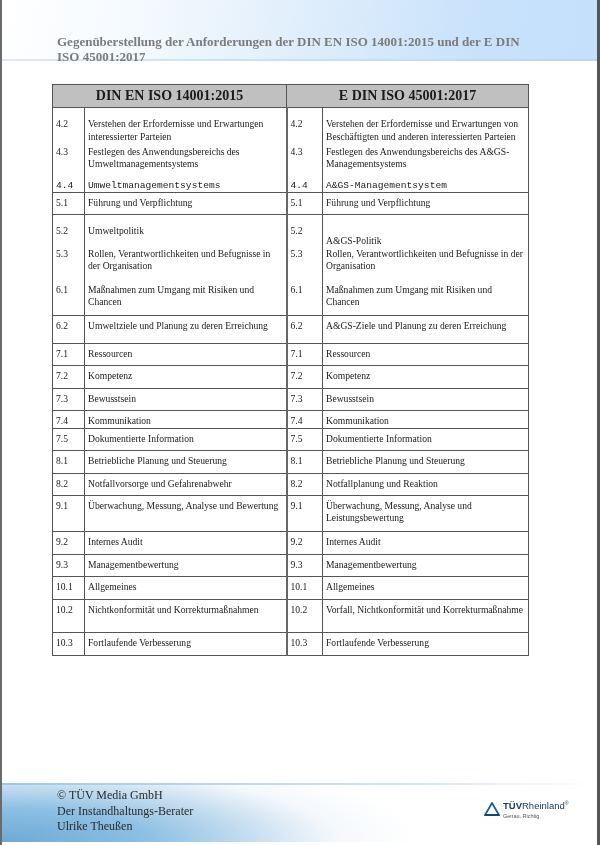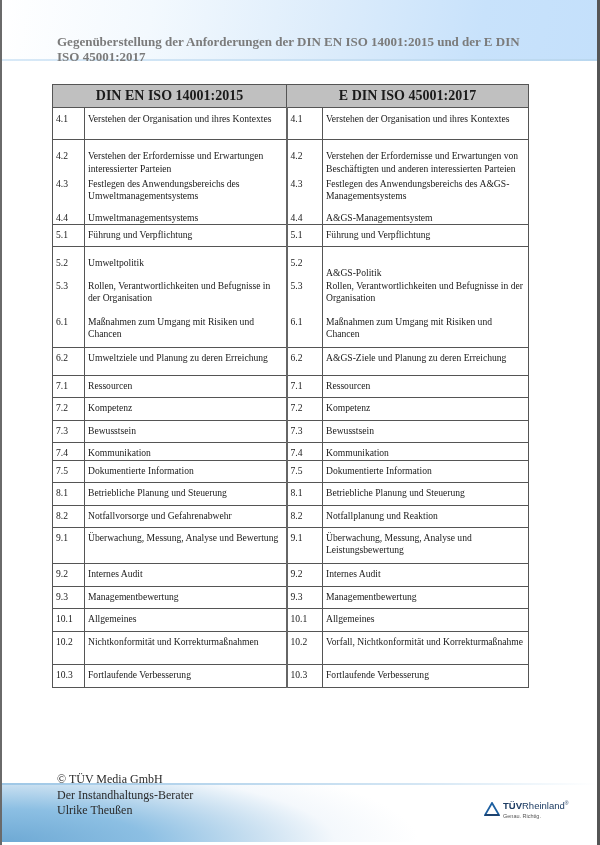--- a/index.html
+++ b/index.html
@@ -21,21 +21,21 @@
      padding: 0 3px; }
   table.cmp tr.row-start td { border-top: 1px solid #555; }
   table.cmp tr.last td { border-bottom: 1px solid #555; }
   table.cmp td.mid { border-left: 2px solid #666; }
   col.c1 { width: 32px; } col.c2 { width: 202px; } col.c3 { width: 36px; } col.c4 { width: 206px; }
   .cell { display: block; }
   .footer-band { position: absolute; left: 2px; top: 783px; width: 595px; height: 59px;
      background: radial-gradient(ellipse 70% 160% at 0% 100%, #6ea9d4 0%, #8cbfe3 35%, #c6def0 60%, #f4f8fc 80%, #ffffff 100%); }
   .footer-band::before { content: ""; position: absolute; left: 0; right: 0; top: 0; height: 2px;
      background: linear-gradient(90deg, #9ec7e6, #d4e6f4 70%, #ffffff); }
-  .footer-lines { position: absolute; left: 57px; top: 772px; font-size: 12px; line-height: 15.5px; color: #2a2a2a; }
+  .footer-lines { position: absolute; left: 57px; top: 788px; font-size: 12px; line-height: 15.5px; color: #2a2a2a; }
   .footer-lines div { white-space: nowrap; }
   .logo { position: absolute; left: 484px; top: 800px; width: 110px; height: 26px; }
   .logo-tri { position: absolute; left: 0; top: 2px; }
   .logo-name { position: absolute; left: 19px; top: 0; font-family: "Liberation Sans", "DejaVu Sans", sans-serif;
      font-size: 9.5px; color: #1d3c63; white-space: nowrap; }
   .logo-name b { font-weight: bold; }
   .logo-name sup { font-size: 5px; }
   .logo-slogan { position: absolute; left: 19px; top: 13px; font-family: "Liberation Sans", "DejaVu Sans", sans-serif;
      font-size: 5.5px; color: #555; white-space: nowrap; }
 </style>
@@ -55,34 +55,20 @@
       <col class="c3">
       <col class="c4">
     </colgroup>
   <thead>
     <tr>
       <th colspan="2">DIN EN ISO 14001:2015</th>
       <th colspan="2">E DIN ISO 45001:2017</th>
     </tr>
   </thead>
   <tbody id="tbody">
-      <tr class="row-start" style="height: 32px;">
-        <td style="padding-top: 5px;">
-          <span class="cell">4.1</span>
-        </td>
-        <td style="padding-top: 5px;">
-          <span class="cell">Verstehen der Organisation und ihres Kontextes</span>
-        </td>
-        <td class="mid" style="padding-top: 5px;">
-          <span class="cell">4.1</span>
-        </td>
-        <td style="padding-top: 5px;">
-          <span class="cell">Verstehen der Organisation und ihres Kontextes</span>
-        </td>
-      </tr>
       <tr class="row-start" style="height: 38px;">
         <td style="padding-top: 10px;">
           <span class="cell">4.2</span>
         </td>
         <td style="padding-top: 10px;">
           <span class="cell">Verstehen der Erfordernisse und Erwartungen interessierter Parteien</span>
         </td>
         <td class="mid" style="padding-top: 10px;">
           <span class="cell">4.2</span>
         </td>
@@ -97,21 +83,21 @@
         <td style="padding-top: 0px;">
           <span class="cell">Festlegen des Anwendungsbereichs des Umweltmanagementsystems</span>
         </td>
         <td class="mid" style="padding-top: 0px;">
           <span class="cell">4.3</span>
         </td>
         <td style="padding-top: 0px;">
           <span class="cell">Festlegen des Anwendungsbereichs des A&amp;GS-Managementsystems</span>
         </td>
       </tr>
-      <tr style="height: 12px;">
+      <tr style="height: 12px; font-family: Liberation Mono, monospace;">
         <td style="padding-top: 0px;">
           <span class="cell">4.4</span>
         </td>
         <td style="padding-top: 0px;">
           <span class="cell">Umweltmanagementsystems</span>
         </td>
         <td class="mid" style="padding-top: 0px;">
           <span class="cell">4.4</span>
         </td>
         <td style="padding-top: 0px;">

